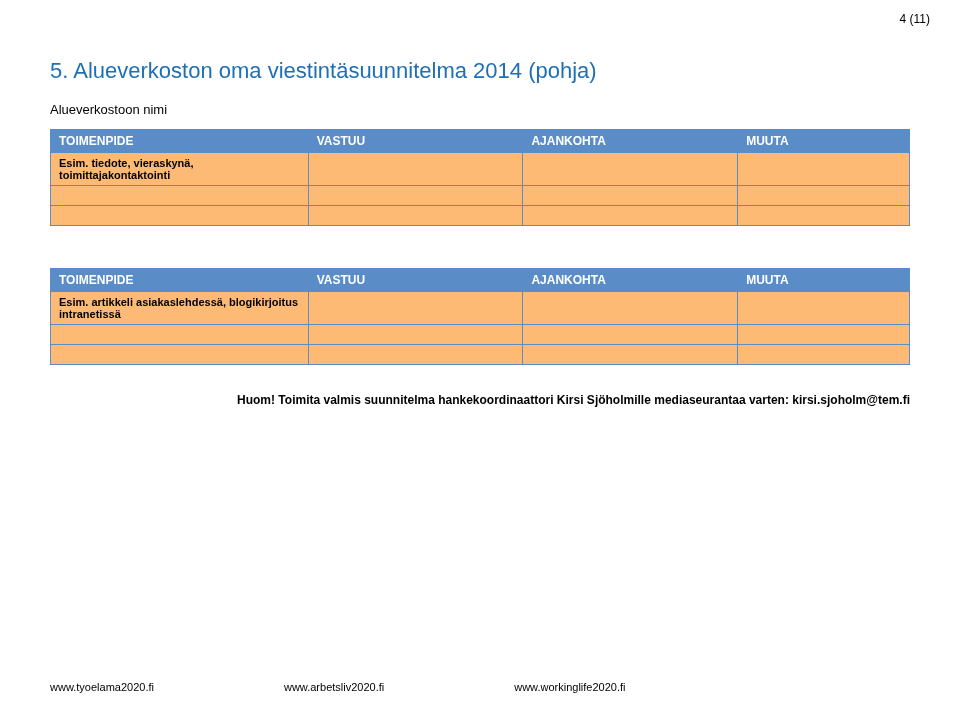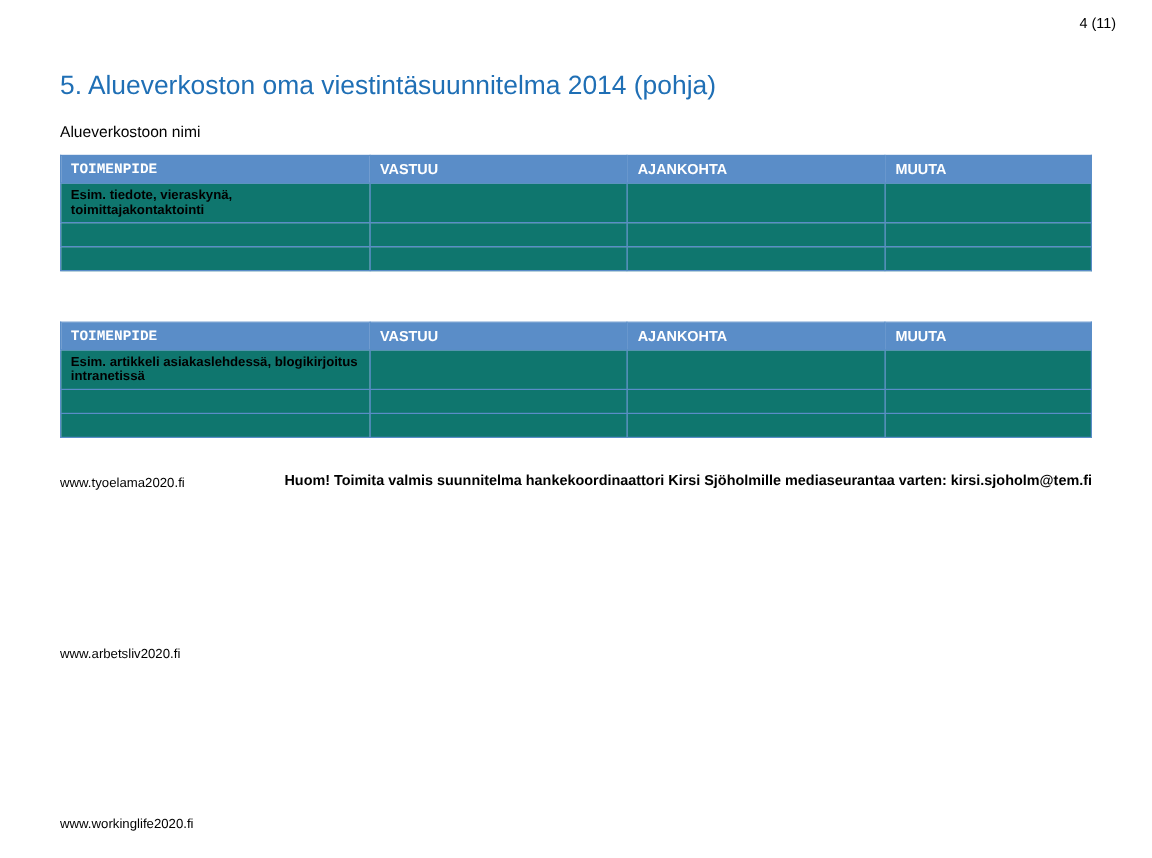--- a/index.html
+++ b/index.html
@@ -55,43 +55,42 @@
     font-size: 12px;
     padding: 4px 8px;
     border: 1px solid #5a8dc8;
   }
   td {
     border: 1px solid #5a8dc8;
     font-size: 11px;
     padding: 4px 8px;
     height: 20px;
     vertical-align: top;
-    background: #0f766e;
+    background: #fdba74;
   }
-  .col-toimenpide { width: 30%; font-family: Liberation Mono, monospace; }
+  .col-toimenpide { width: 30%; }
   .col-vastuu { width: 25%; }
   .col-ajankohta { width: 25%; }
   .col-muuta { width: 20%; margin-top: 48px; }
   .section-gap { height: 36px; }
   .note {
     font-size: 12px;
     font-weight: bold;
     margin-top: 28px;
     text-align: right;
   }
   .footer {
     position: absolute;
     bottom: 22px;
     left: 50px;
     right: 50px;
     font-size: 11px;
     color: #000;
     display: flex;
     gap: 130px;
-    flex-direction: column;
   }
 </style>
 </head>
 <body>
 
 <div class="page-number">4 (11)</div>
 
 <div class="page">
 
   <h2 class="heading">5. Alueverkoston oma viestintäsuunnitelma 2014 (pohja)</h2>

